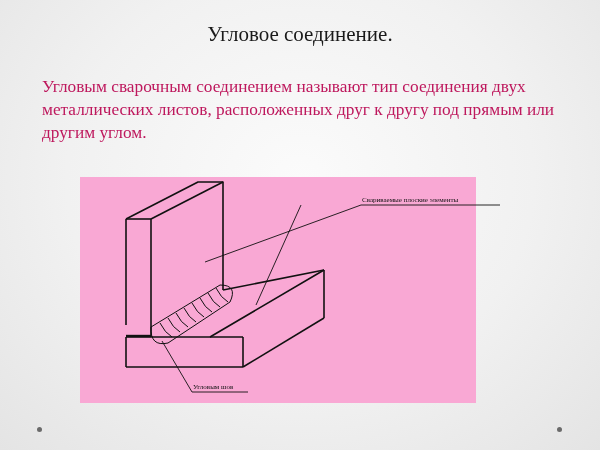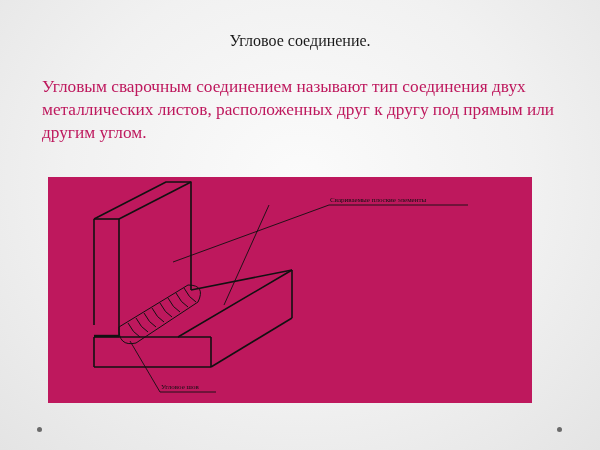--- a/index.html
+++ b/index.html
@@ -1,21 +1,21 @@
 <!DOCTYPE html>
 <html><head>
 <meta charset="utf-8">
 <style>
   html,body{margin:0;padding:0;}
   body{width:600px;height:450px;overflow:hidden;position:relative;
     background: radial-gradient(ellipse at 50% 40%, #fbfbfb 0%, #f1f1f1 55%, #e4e4e4 100%);
     font-family:"Liberation Serif","DejaVu Serif",serif;color:#222;}
-  .title{position:absolute;left:0;width:600px;top:32px;text-align:center;font-size:16px;color:#1a1a1a;}
+  .title{position:absolute;left:0;width:600px;top:22px;text-align:center;font-size:21px;color:#1a1a1a;}
   .body-text{position:absolute;left:42px;top:75px;width:520px;font-size:17.3px;line-height:23px;color:#be185d;}
-  .figure{position:absolute;left:48px;top:177px;width:484px;height:226px;background:#be185d;}
+  .figure{position:absolute;left:80px;top:177px;width:396px;height:226px;background:#f9a8d4;}
   .figure svg{position:absolute;left:0;top:0;}
   .lbl{position:absolute;font-size:7px;color:#111;white-space:nowrap;}
   .dot{position:absolute;width:5px;height:5px;border-radius:50%;background:#6a6a6a;top:427px;}
 </style>
 </head>
 <body>
 
 <div class="title">Угловое соединение.</div>
 <div class="body-text">Угловым сварочным соединением называют тип соединения двух металлических листов, расположенных друг к другу под прямым или другим углом.</div>
 
@@ -54,17 +54,17 @@
 
     <g fill="none" stroke="#111" stroke-width="0.9">
       <line x1="281" y1="28" x2="420" y2="28"></line>
       <line x1="281" y1="28" x2="125" y2="85"></line>
       <line x1="281" y1="28" x2="236" y2="128" transform="translate(-60,0)"></line>
       <line x1="82" y1="164" x2="112" y2="215"></line>
       <line x1="112" y1="215" x2="168" y2="215"></line>
     </g>
   </svg>
   <div class="lbl" style="left:282px;top:19px;">Свариваемые плоские элементы</div>
-  <div class="lbl" style="left:113px;top:206px;">Угловое шов</div>
+  <div class="lbl" style="left:113px;top:206px;">Угловым шов</div>
 </div>
 
 <div class="dot" style="left:37px;"></div>
 <div class="dot" style="left:557px;"></div>
 
 </body></html>

